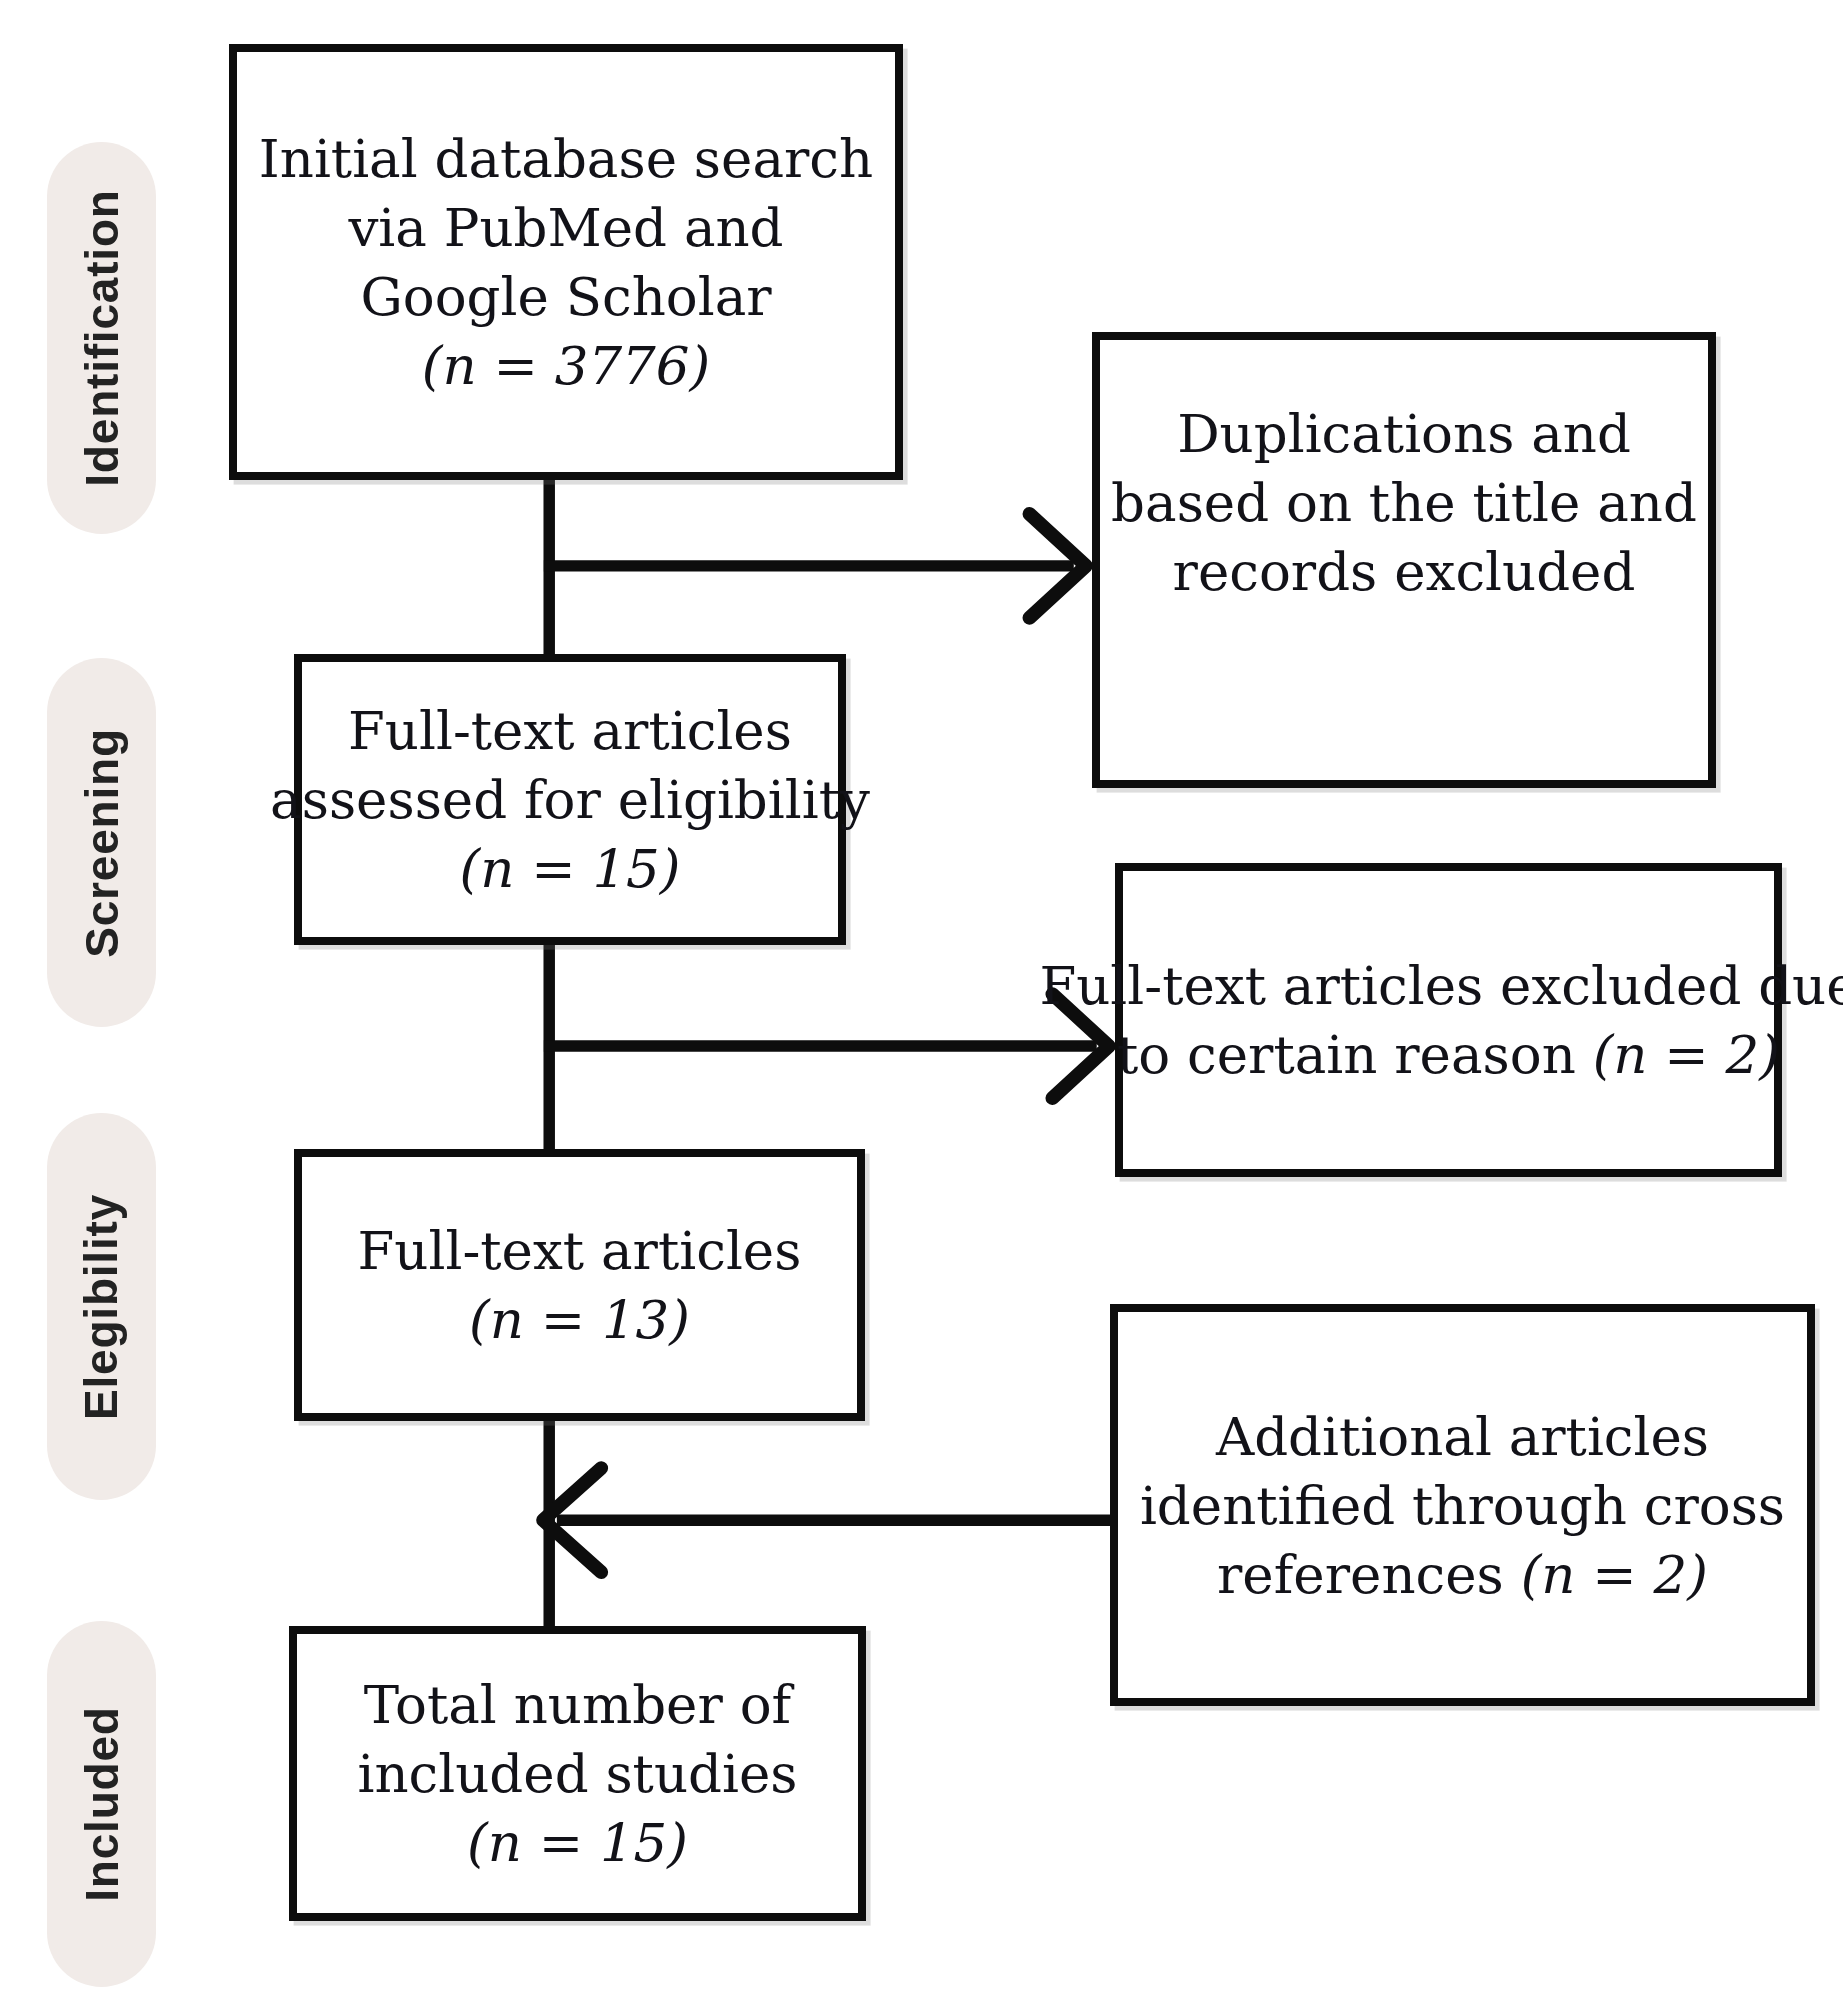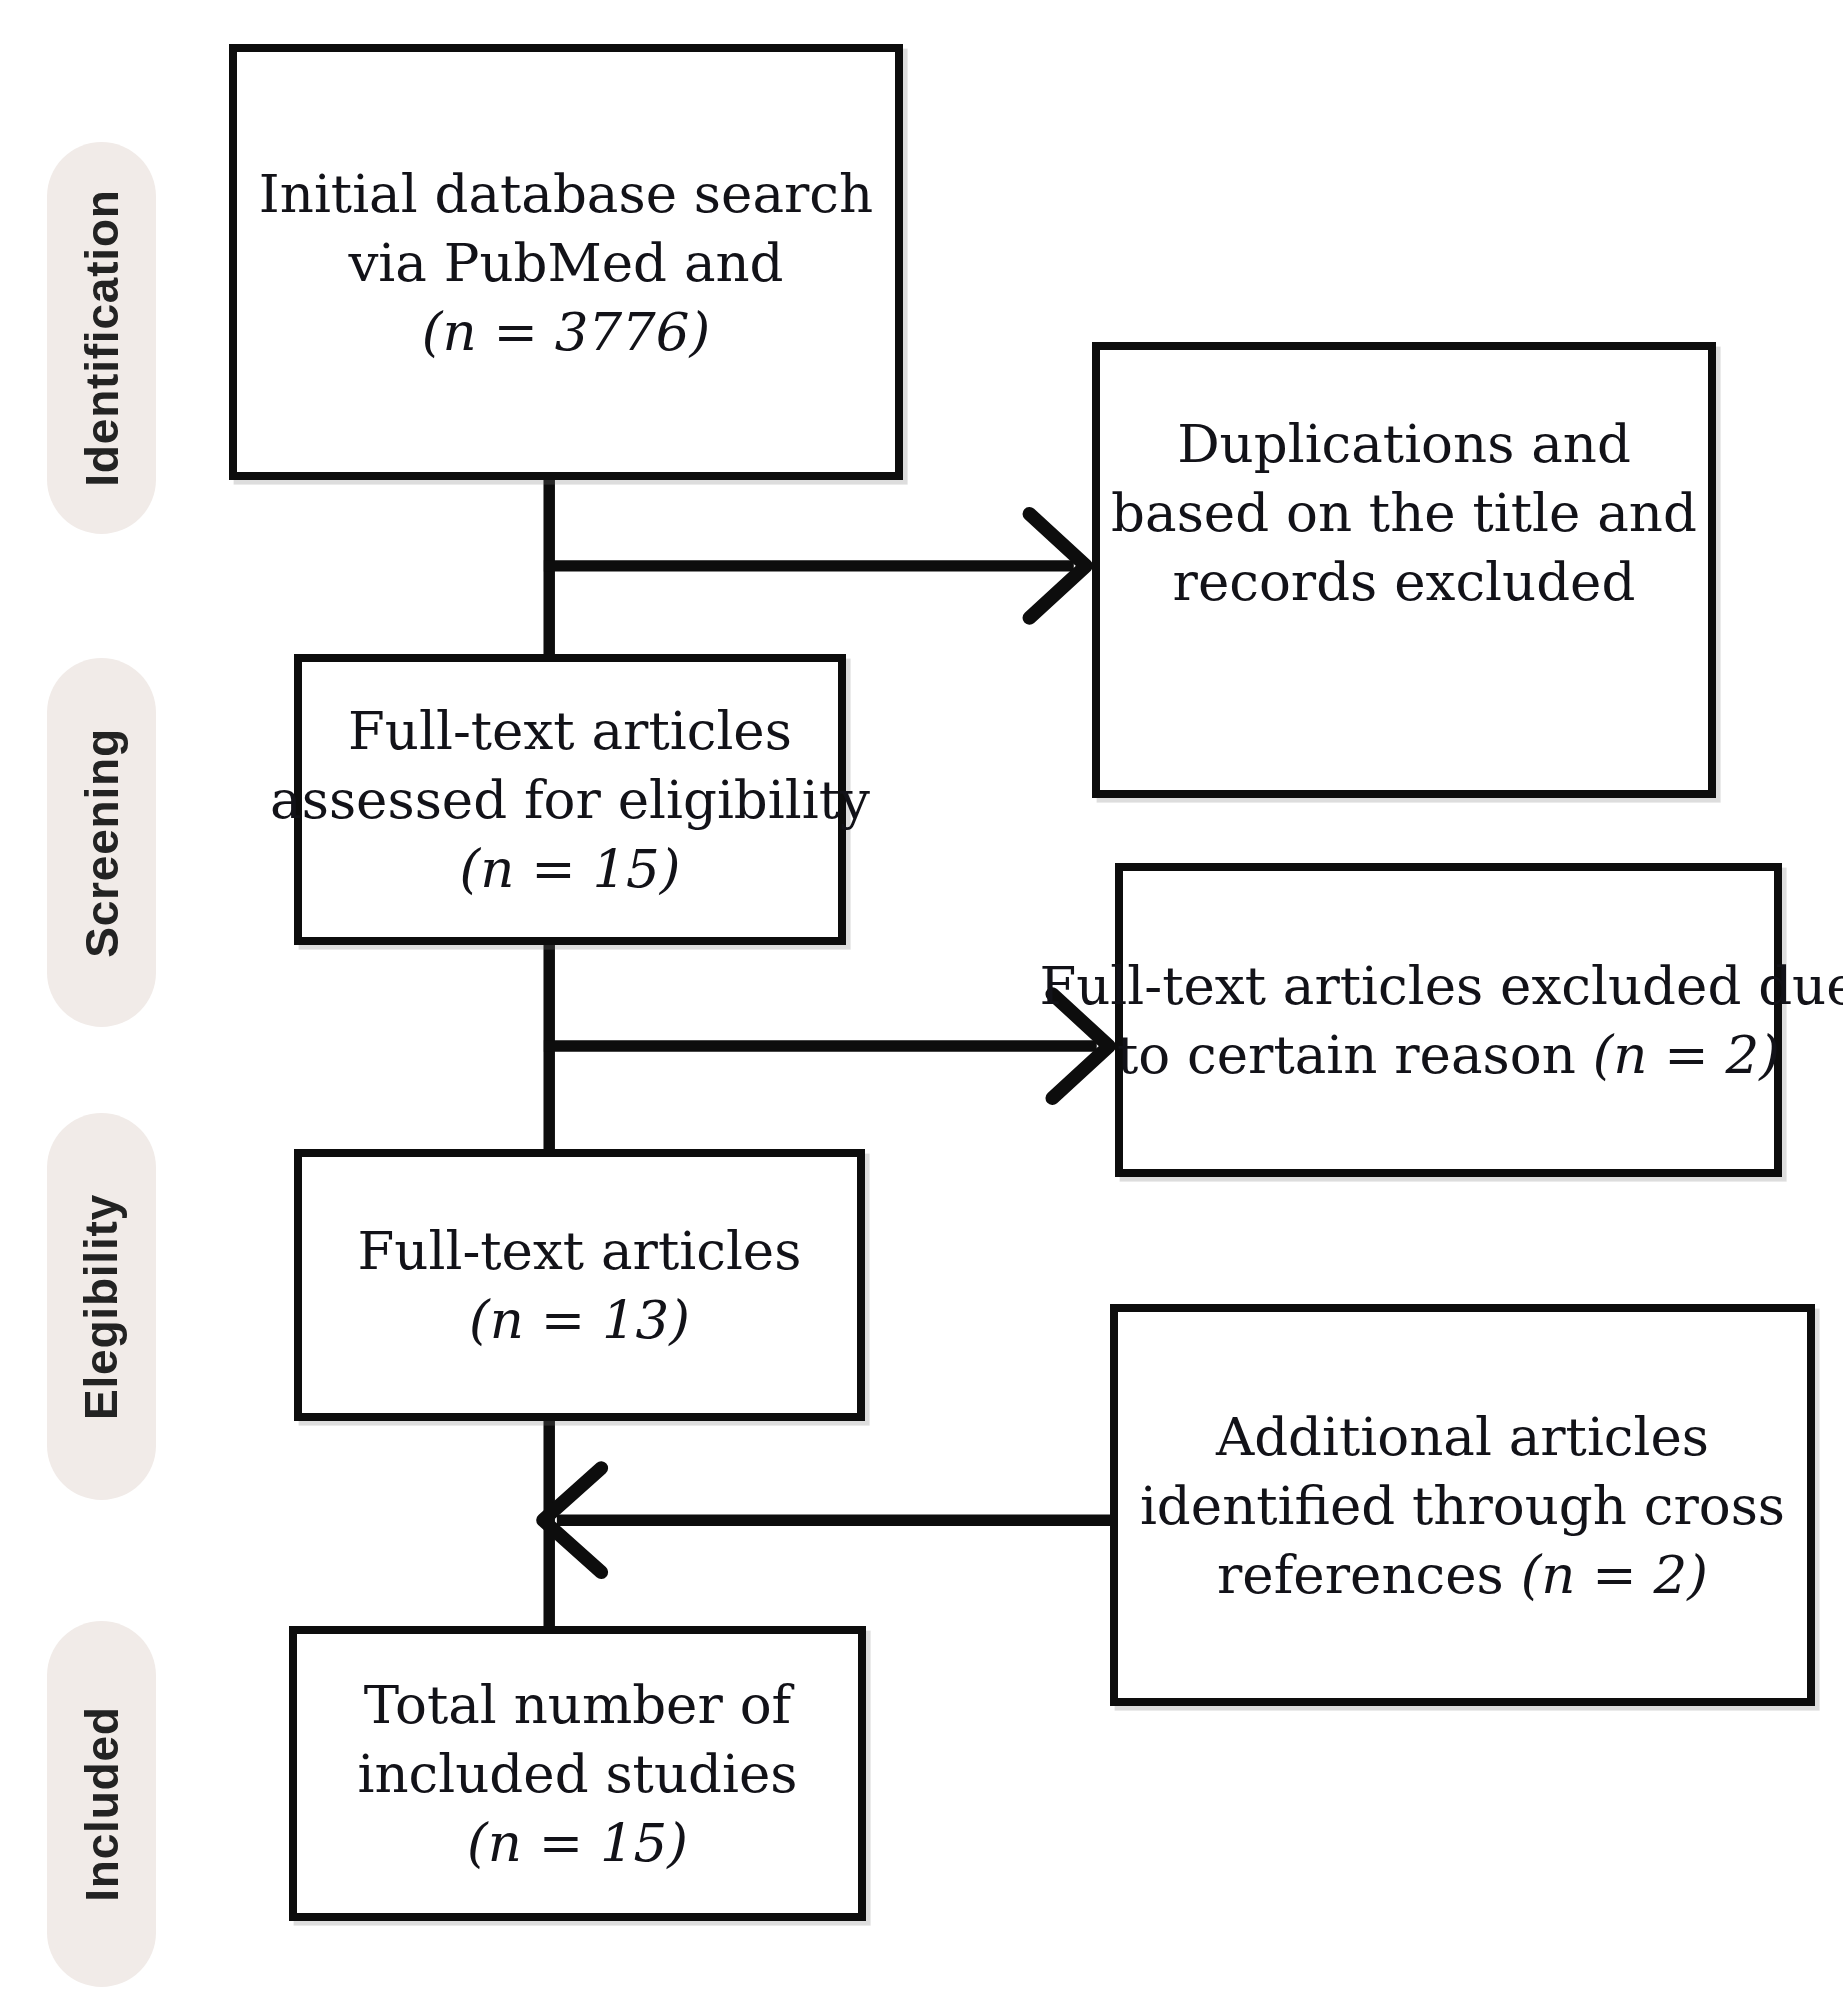--- a/index.html
+++ b/index.html
@@ -49,21 +49,21 @@
     line-height:69px;
     white-space:nowrap;
   }
   .count{font-style:italic;}
   .tail{white-space:nowrap;}
   
   #box-initial     {left:229px;  top:44px;   width:674px; height:436px;}
   #box-assessed    {left:294px;  top:654px;  width:552px; height:291px;}
   #box-fulltext    {left:294px;  top:1149px; width:571px; height:272px;}
   #box-total       {left:289px;  top:1626px; width:577px; height:295px;text-align:right;}
-  #box-duplications{left:1092px; top:342px;  width:624px; height:456px; padding-bottom:115px;}
+  #box-duplications{left:1092px; top:332px;  width:624px; height:456px; padding-bottom:115px;}
   #box-excluded    {left:1115px; top:863px; width:667px; height:314px;}
   #box-additional  {left:1110px; top:1304px; width:705px; height:402px;}
   #pill-identification{left:47px; top:142px;  height:392px;}
   #pill-screening     {left:47px; top:658px;  height:369px;}
   #pill-elegibility   {left:47px; top:1113px; height:387px;}
   #pill-included      {left:47px; top:1621px; height:366px;}
   
   #connectors{
     position:absolute;
     left:0;top:0;
@@ -107,20 +107,21 @@
 
     <line x1="718" y1="1850" x2="718" y2="2134" stroke-width="15"></line>
 
     <line x1="1455" y1="1988" x2="728" y2="1988" stroke-width="15"></line>
     <polyline points="786,1920 710,1988 786,2056" stroke-width="18" stroke-linecap="round" stroke-linejoin="round"></polyline>
   </svg>
 
   <div class="fbox" id="box-initial">
     <div class="line">Initial database search</div>
     <div class="line">via PubMed and</div>
+    <div class="line">Google Scholar</div>
     <div class="line count">(n = 3776)</div>
   </div>
 
   <div class="fbox" id="box-assessed">
     <div class="line">Full-text articles</div>
     <div class="line">assessed for eligibility</div>
     <div class="line count">(n = 15)</div>
   </div>
 
   <div class="fbox" id="box-fulltext">

